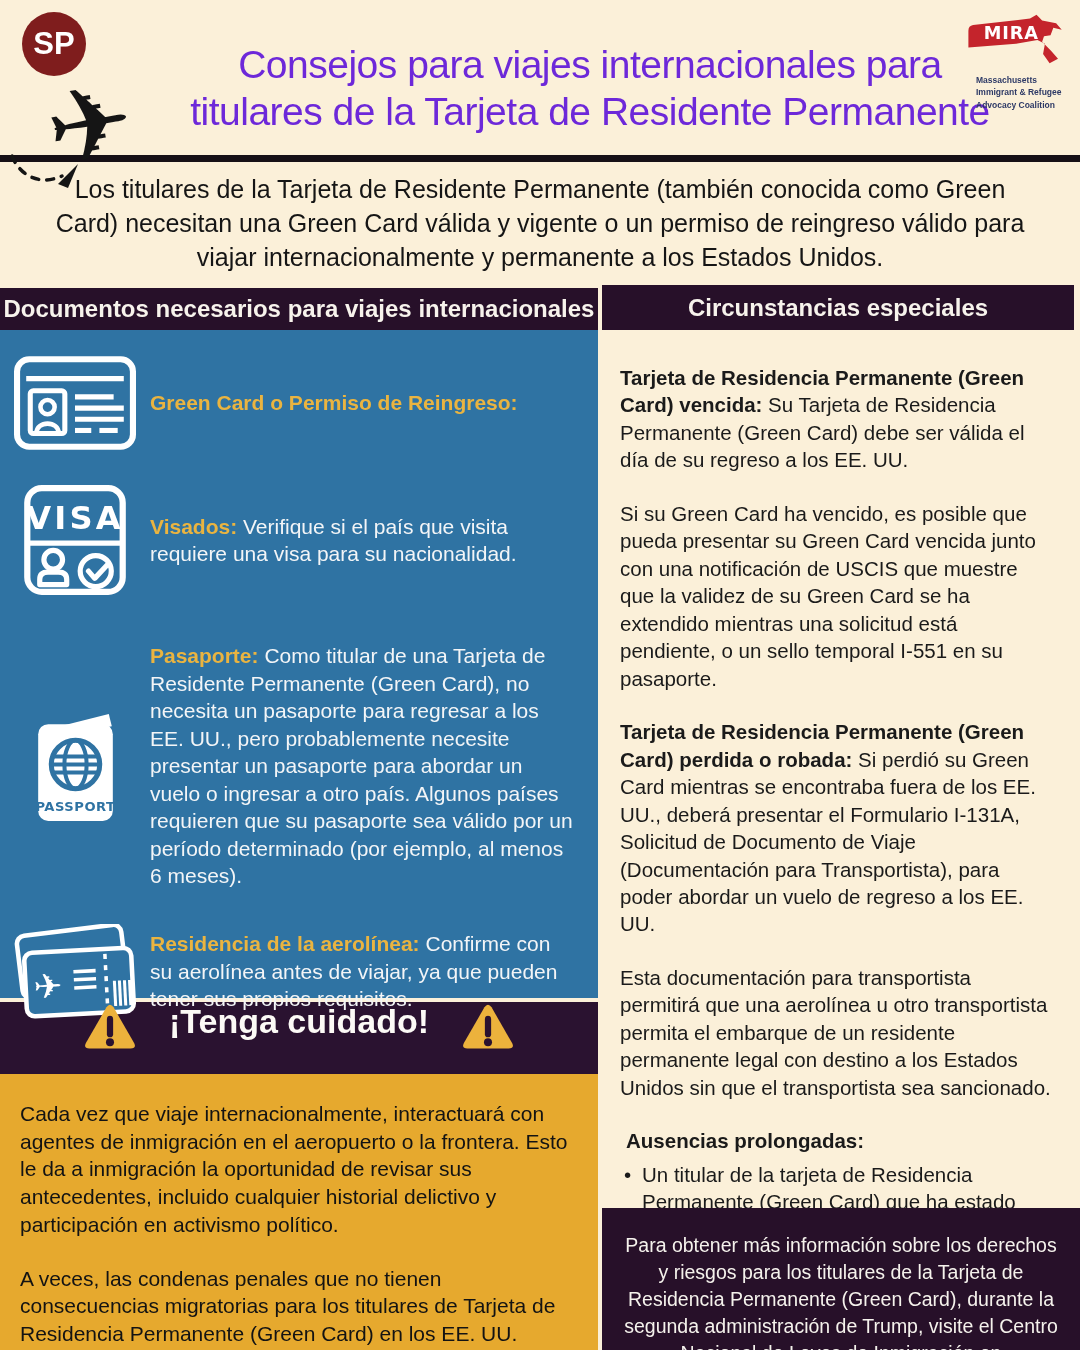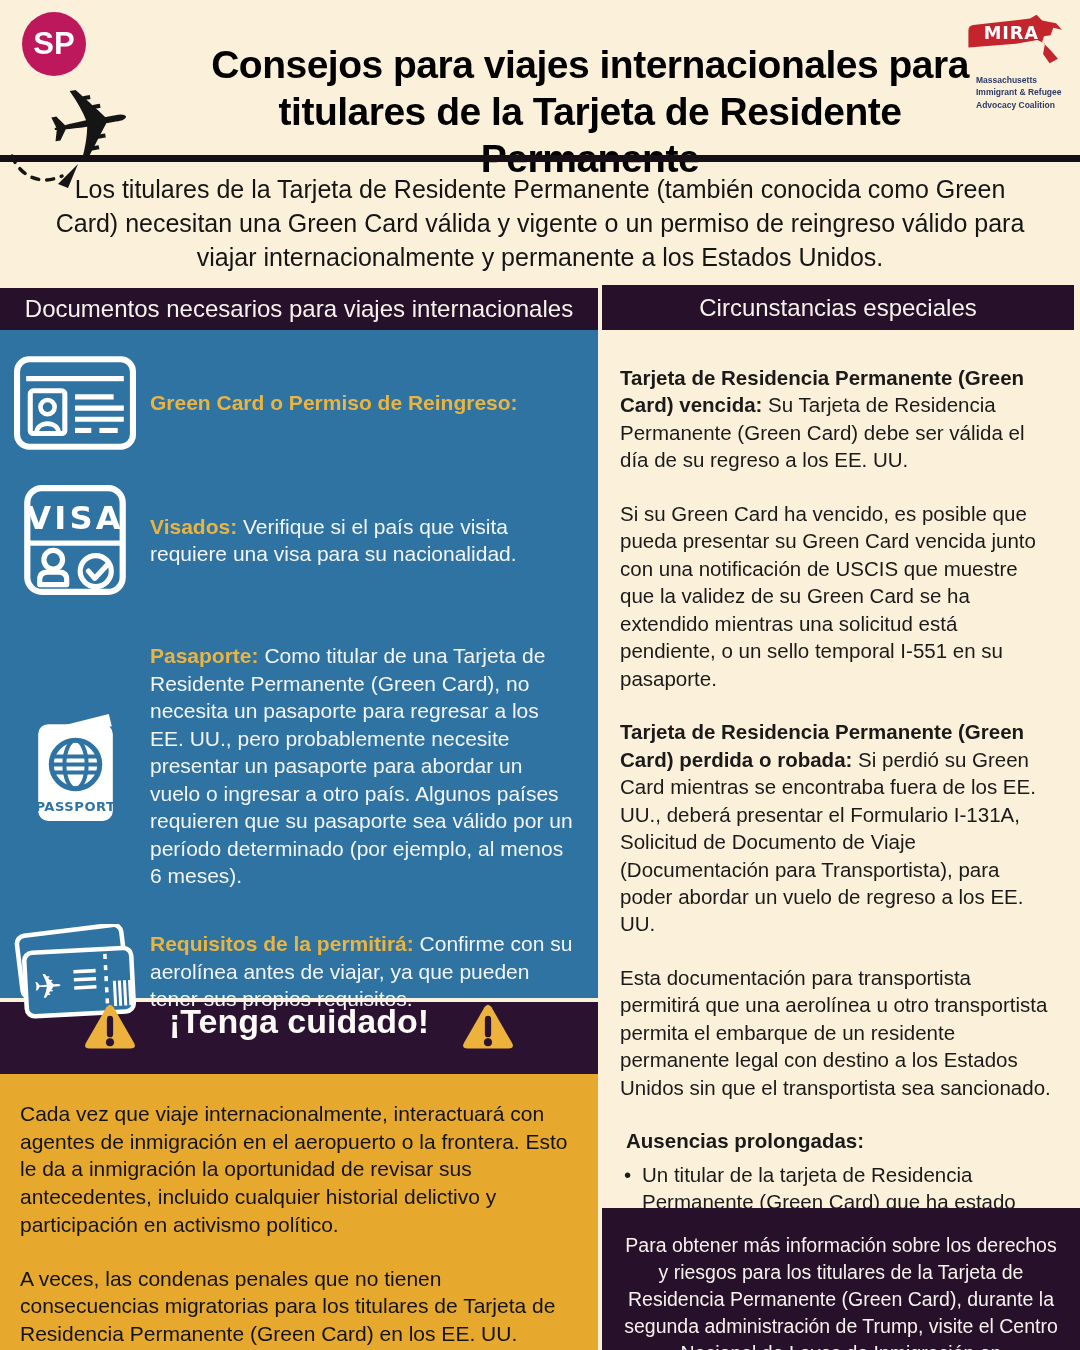--- a/index.html
+++ b/index.html
@@ -3,38 +3,38 @@
 <meta charset="utf-8">
 <style>
   html,body{margin:0;padding:0;}
   .page{
     position:relative; width:1080px; height:1350px; overflow:hidden;
     background:#FBF0D9; font-family:"Liberation Sans",sans-serif; color:#161616;
   }
   
   .sp-badge{
     position:absolute; left:22px; top:12px; width:64px; height:64px; border-radius:50%;
-    background:#be185d; color:#fff; font-weight:bold; font-size:31px;
+    background:#7f1d1d; color:#fff; font-weight:bold; font-size:31px;
     display:flex; align-items:center; justify-content:center; z-index:3;
   }
   .hero-plane{position:absolute; left:8px; top:48px; z-index:2;}
   .page-title{
     position:absolute; left:170px; right:70px; top:42px; text-align:center;
-    font-weight:bold; font-size:39px; line-height:1.2; color:#000000; letter-spacing:-0.5px;
+    font-weight:normal; font-size:39px; line-height:1.2; color:#6d28d9; letter-spacing:-0.5px;
   }
   .mira-logo{position:absolute; right:12px; top:12px; width:104px; z-index:3; text-align:left;}
   .mira-caption{font-size:8.5px; font-weight:bold; color:#2E3A66; line-height:1.45; margin-top:2px; padding-left:12px;}
   .top-rule{position:absolute; left:0; top:155px; width:100%; height:7px; background:#161016;}
   .intro{
     position:absolute; left:55px; right:55px; top:172px; text-align:center;
     font-size:25px; line-height:1.36; color:#151515;
   }
   
   .col-header{
-    background:#271029; color:#F7F3EC; font-weight:normal; font-size:24px;
+    background:#271029; color:#F7F3EC; font-weight:bold; font-size:24px;
     display:flex; align-items:center; justify-content:center; height:42px;
   }
   .col-left{position:absolute; left:0; top:288px; width:598px;}
   .blue-box{background:#2F73A3; height:668px; box-sizing:border-box; padding:26px 0 0 0;}
   .doc-item{display:flex; align-items:center; margin-bottom:34px;}
   .doc-icon{flex:0 0 150px; display:flex; justify-content:center; align-items:center;}
   .doc-text{flex:1; padding-right:20px; font-size:21px; line-height:1.31; color:#F3F5F7;}
   .gold-lead{color:#EAB440; font-weight:bold;}
   .block{display:block;}
   .gap-line{height:4px; background:#FBF0D9;}
@@ -177,21 +177,21 @@
               <line x1="64" y1="63" x2="86" y2="63" stroke="#fff" stroke-width="3.5"></line>
               <line x1="96" y1="31" x2="96" y2="84" stroke="#fff" stroke-width="3.5" stroke-dasharray="5 6"></line>
               <line x1="104" y1="58" x2="104" y2="83" stroke="#fff" stroke-width="3"></line>
               <line x1="109" y1="58" x2="109" y2="83" stroke="#fff" stroke-width="3"></line>
               <line x1="114" y1="58" x2="114" y2="83" stroke="#fff" stroke-width="3"></line>
               <line x1="119" y1="58" x2="119" y2="83" stroke="#fff" stroke-width="3"></line>
             </g>
           </svg>
         </div>
         <div class="doc-text">
-          <span class="gold-lead">Requisitos de la permitirá:</span>
+          <span class="gold-lead">Residencia de la aerolínea:</span>
           <span>Confirme con su aerolínea antes de viajar, ya que pueden tener sus propios requisitos.</span>
         </div>
       </div>
     </div>
 
     <div class="gap-line"></div>
 
     <div class="caution-header">
       <svg width="54" height="50" viewBox="0 0 60 56">
         <path d="M26 6 Q30 0 34 6 L57 46 Q60 52 53 52 L7 52 Q0 52 3 46 Z" fill="#ECB23C"></path>

